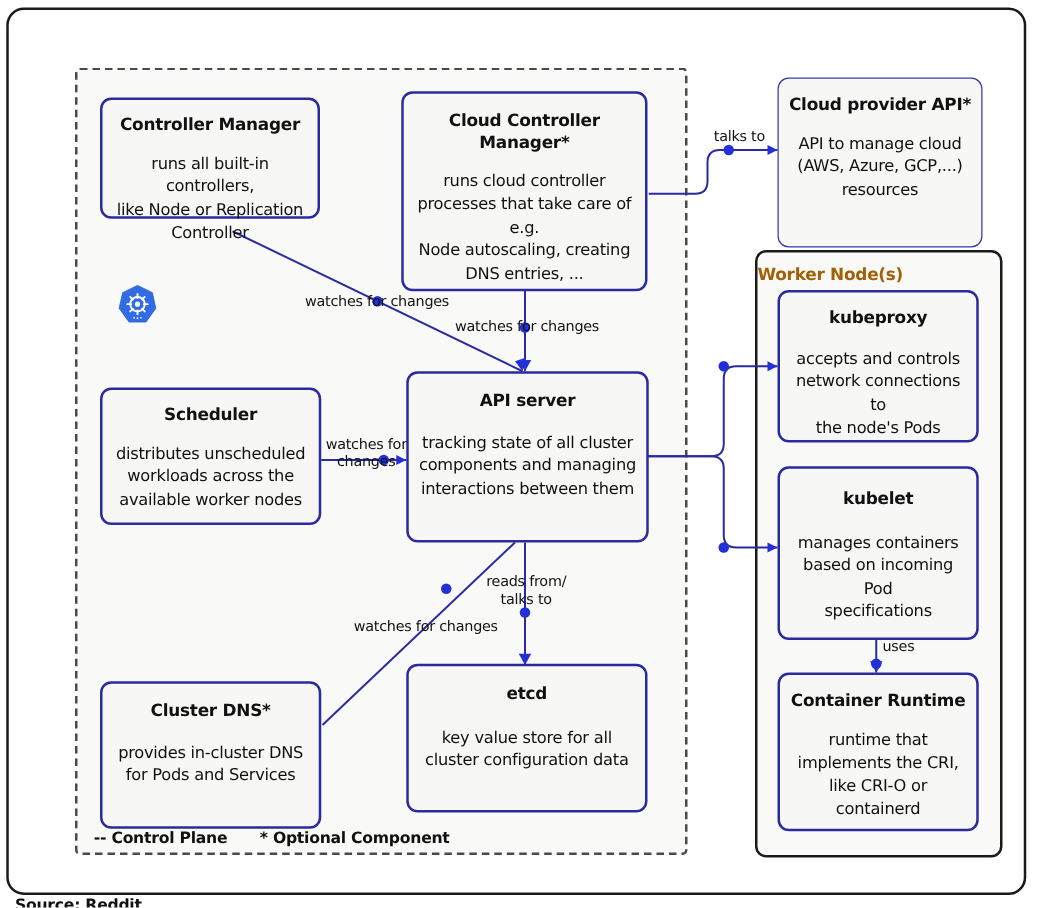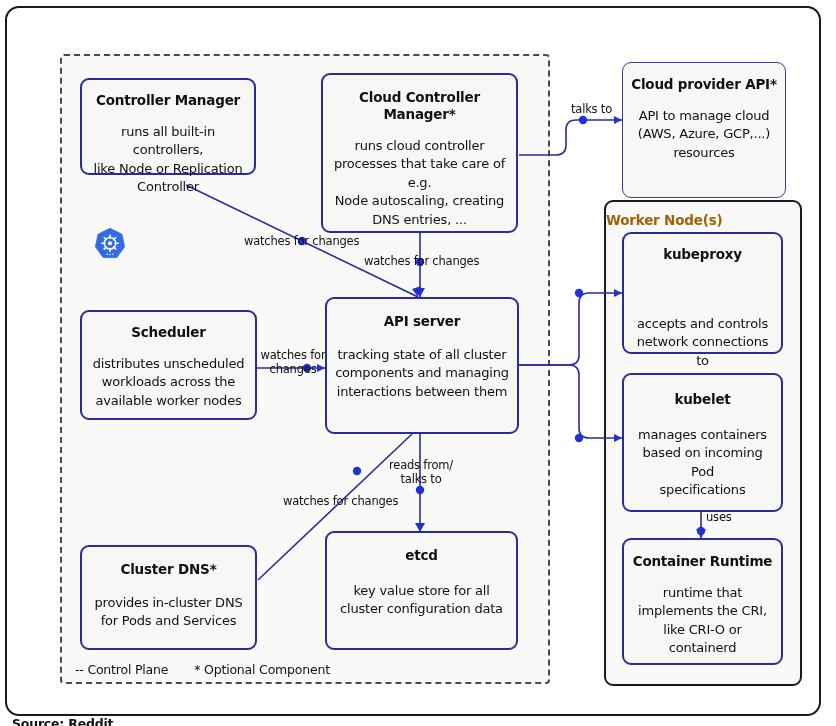--- a/index.html
+++ b/index.html
@@ -59,21 +59,21 @@
   
   .elabel{
     position:absolute;font-size:11.5px;color:#111;
     letter-spacing:-.2px;line-height:1.25;text-align:center;
     white-space:pre;pointer-events:none;
   }
 
   
   .legend{
     position:absolute;left:75px;top:662px;
-    font-size:12.5px;font-weight:normal;color:#111;letter-spacing:-.2px;
+    font-size:12.5px;font-weight:bold;color:#111;letter-spacing:-.2px;
     display:flex;gap:26px;align-items:baseline;
   }
 
   
   .source{
     position:absolute;left:12px;top:716px;
     font-size:12.5px;font-weight:bold;color:#111;letter-spacing:-.2px;
     white-space:nowrap;
   }
 
@@ -192,33 +192,33 @@
 available worker nodes</div>
   </div>
 
   <div class="node" style="left:325px;top:297px;width:194px;height:137px;padding:14px 6px 0;">
     <div class="title" style="white-space: pre-line;">API server</div>
     <div class="body" style="margin-top: 16px; white-space: pre-line;">tracking state of all cluster
 components and managing
 interactions between them</div>
   </div>
 
-  <div class="node" style="left:80px;top:545px;width:177px;height:105px;padding:14px 8px 0;">
+  <div class="node" style="left:80px;top:545px;width:177px;height:118px;padding:14px 8px 0;">
     <div class="title" style="white-space: pre-line;">Cluster DNS*</div>
     <div class="body" style="margin-top: 16px; white-space: pre-line;">provides in-cluster DNS
 for Pods and Services</div>
   </div>
 
   <div class="node" style="left:325px;top:531px;width:193px;height:119px;padding:14px 8px 0;">
     <div class="title" style="white-space: pre-line;">etcd</div>
     <div class="body" style="margin-top: 18px; white-space: pre-line;">key value store for all
 cluster configuration data</div>
   </div>
 
-  <div class="node" style="left:622px;top:232px;width:161px;height:122px;padding:12px 6px 0;gap:36px;">
+  <div class="node" style="left:622px;top:232px;width:161px;height:122px;padding:12px 6px 0;">
     <div class="title" style="white-space: pre-line;">kubeproxy</div>
     <div class="body" style="margin-top: 16px; white-space: pre-line;">accepts and controls
 network connections to
 the node's Pods</div>
   </div>
 
   <div class="node" style="left:622px;top:373px;width:161px;height:139px;padding:16px 6px 0;">
     <div class="title" style="white-space: pre-line;">kubelet</div>
     <div class="body" style="margin-top: 18px; white-space: pre-line;">manages containers
 based on incoming Pod

